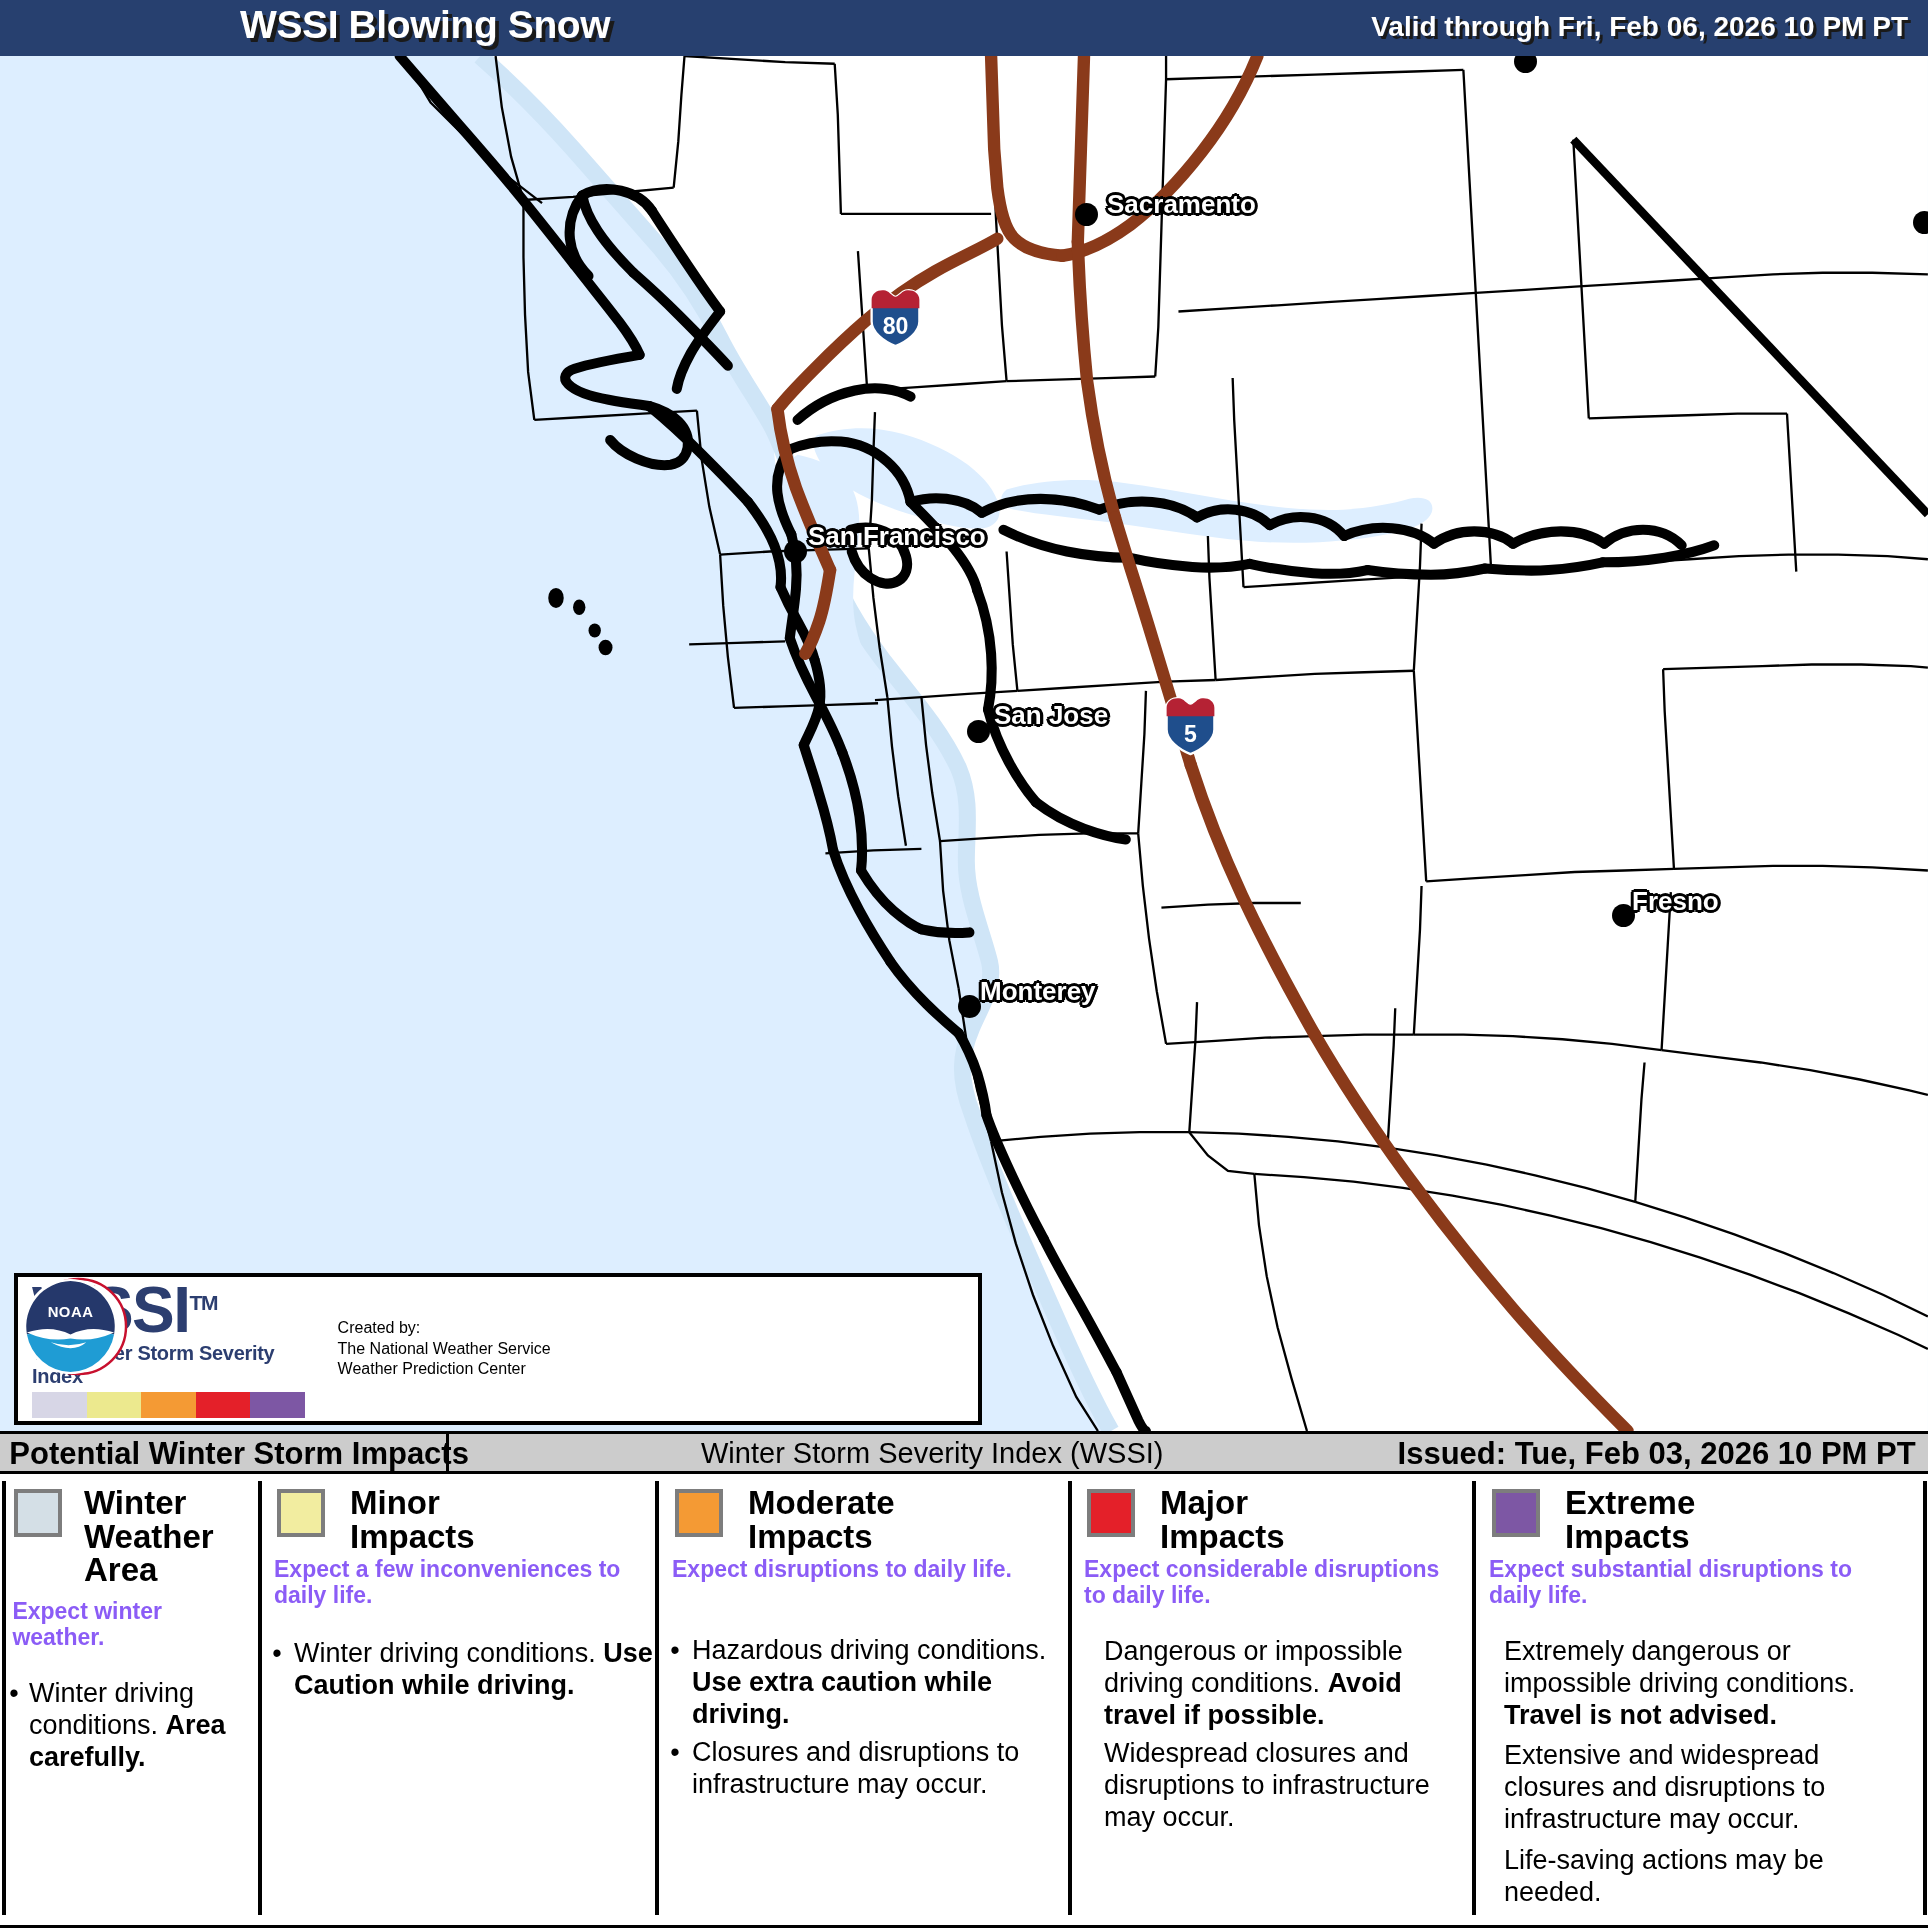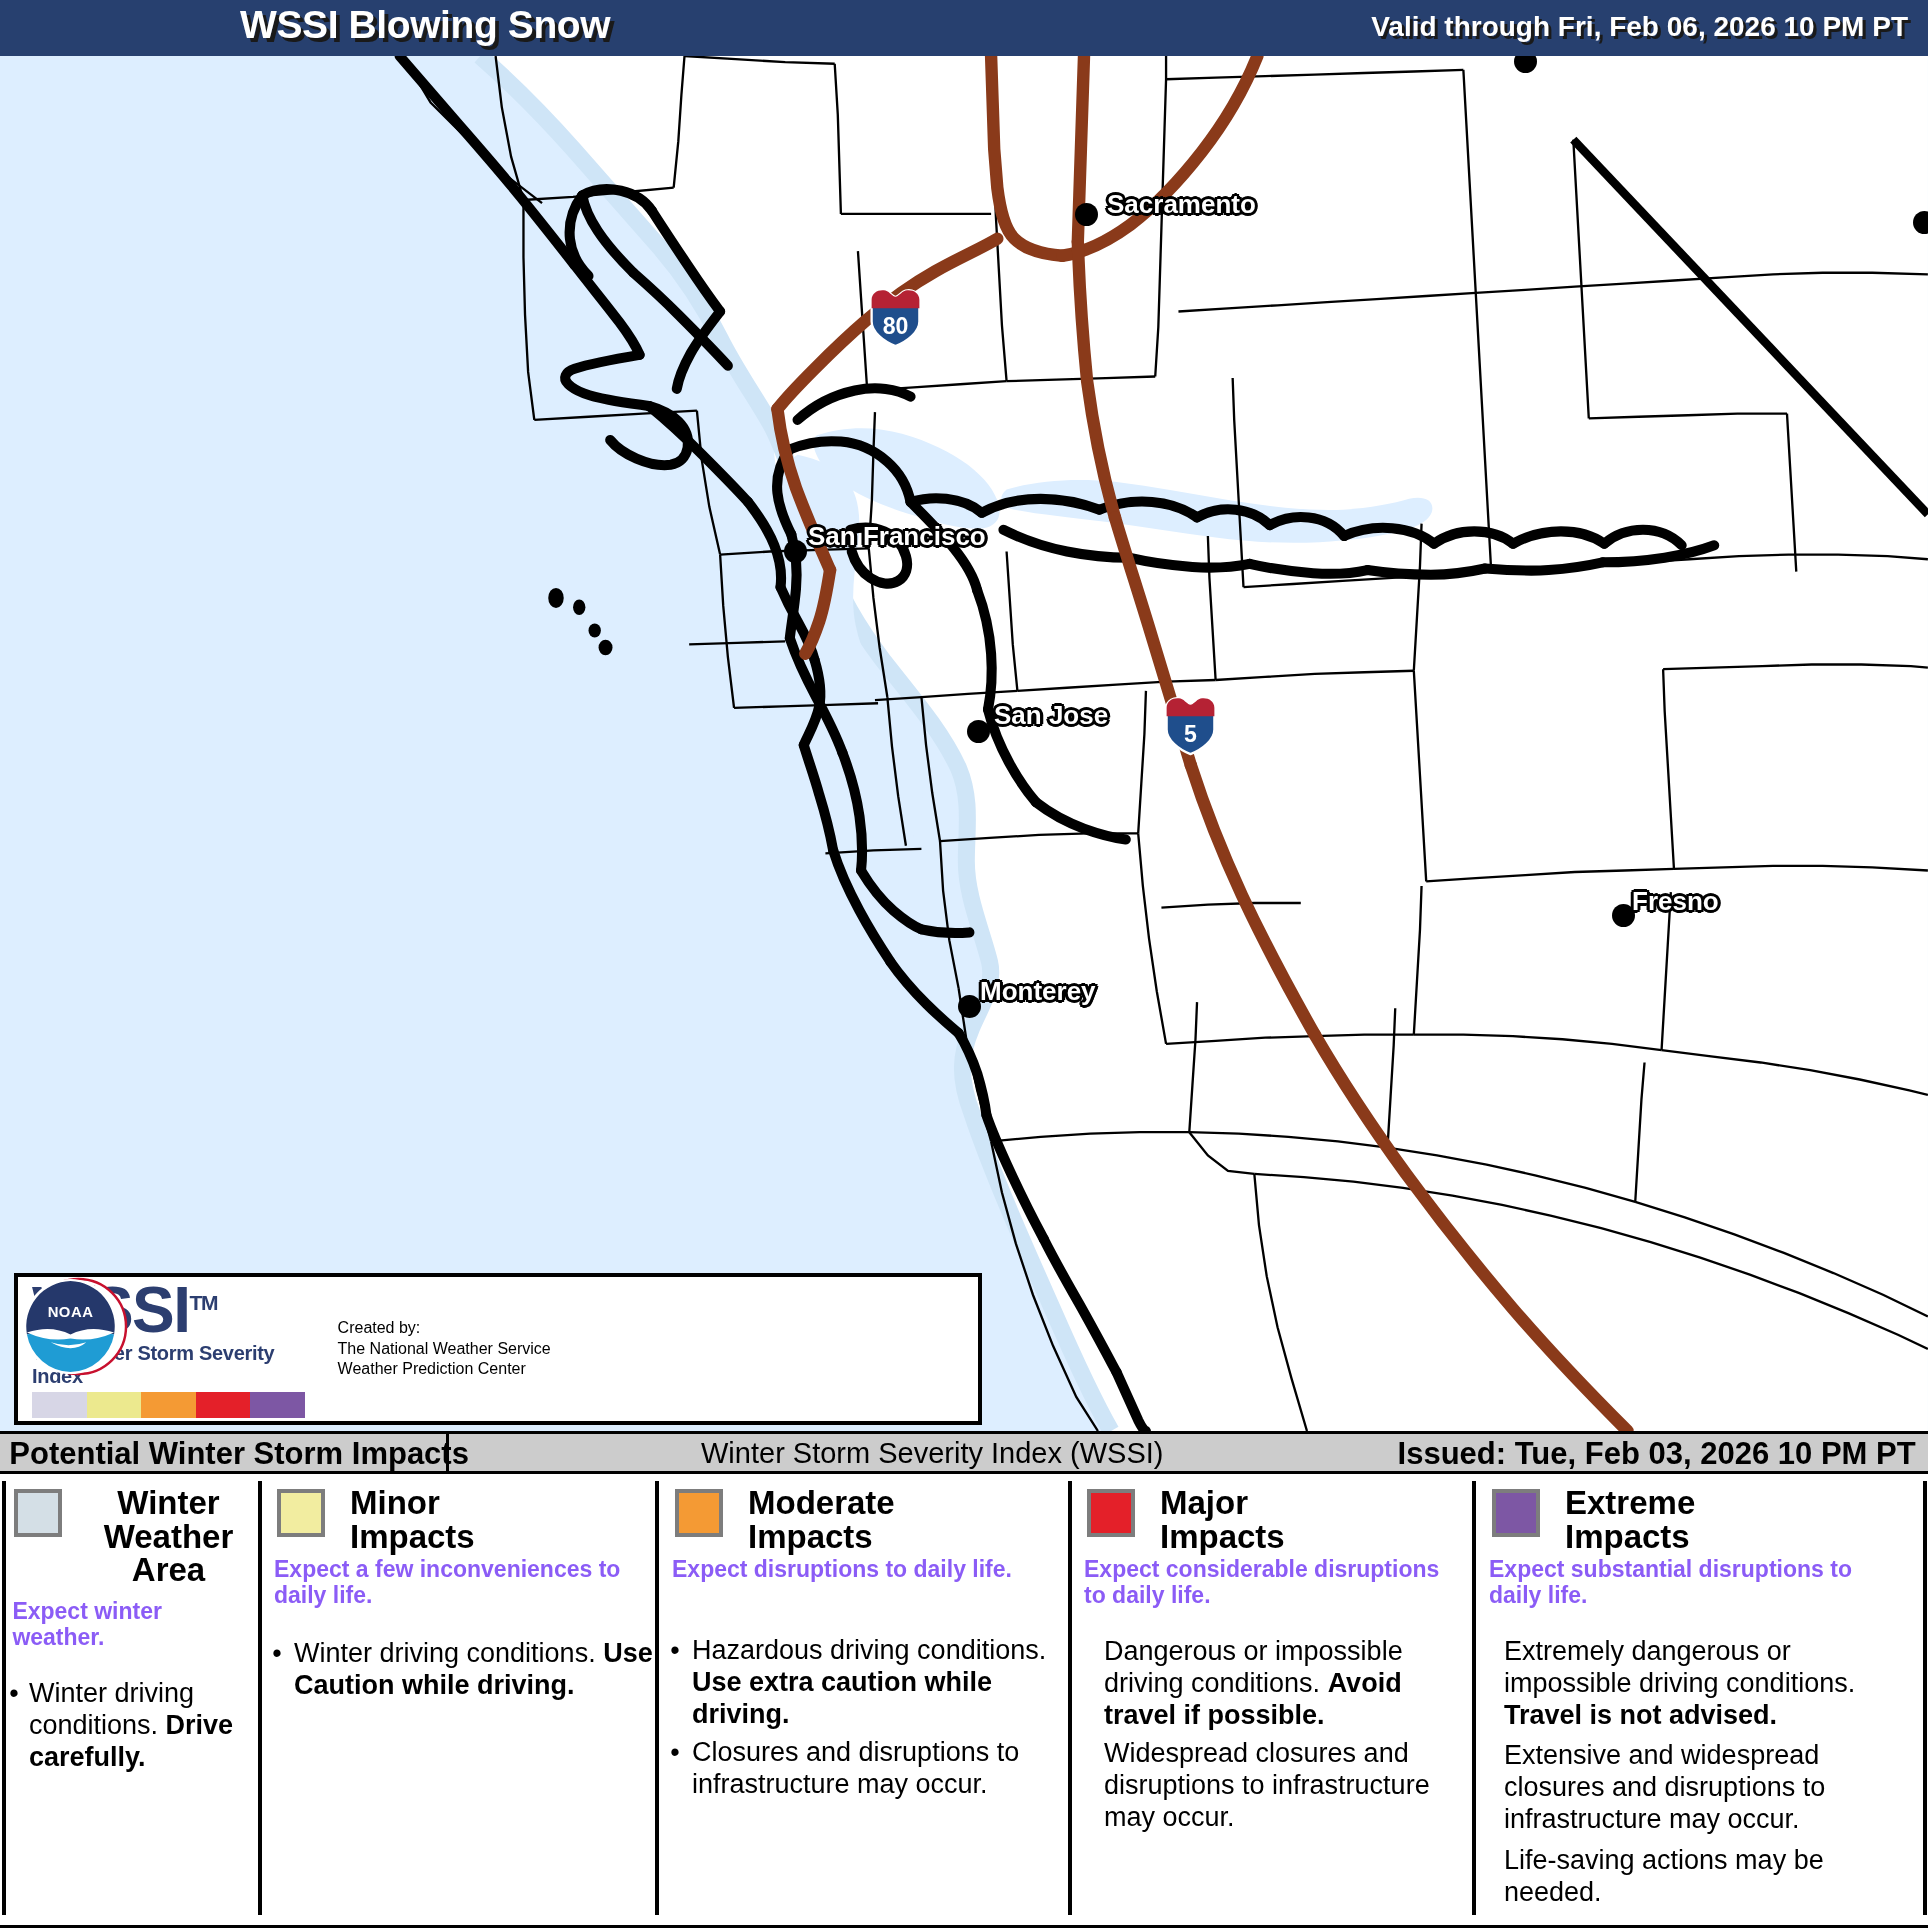--- a/index.html
+++ b/index.html
@@ -473,25 +473,25 @@
   <div class="legend">
     <div class="ldiv"></div>
     <div class="vdiv" style="left:258px;"></div>
     <div class="vdiv" style="left:655px;"></div>
     <div class="vdiv" style="left:1068px;"></div>
     <div class="vdiv" style="left:1472px;"></div>
     <div class="rdiv"></div>
 
     <div class="lcol">
       <div class="swatch" style="left:14px; top:14px; background:#d4dfe6;"></div>
-      <div class="ltitle" style="left:84px; top:11px; width:169px; text-align:center;">Winter Weather Area</div>
+      <div class="ltitle" style="left:84px; top:11px; width:169px; ">Winter Weather Area</div>
       <div class="lhead" style="left:12.4px; top:124px; width:240px;">Expect winter weather.</div>
       <div class="bullet" style="left:9.3px; top:203px;">•</div>
       <div class="lbody" style="left:29px; top:203px; width:226px;">
-        <span>Winter driving conditions. </span><b>Drive carefully.</b>
+        <span>Winter driving conditions. </span><b>Area carefully.</b>
       </div>
     </div>
 
     <div class="lcol" style="left:263px;">
       <div class="swatch" style="left:14px; top:14px; background:#f2eda0;"></div>
       <div class="ltitle" style="left:87px; top:11px;">Minor Impacts</div>
       <div class="lhead" style="left:11px; top:82px; width:378px;">Expect a few inconveniences to daily life.</div>
       <div class="bullet" style="left:9.3px; top:163px;">•</div>
       <div class="lbody" style="left:31px; top:163px; width:362px;">
         <span>Winter driving conditions. </span><b>Use Caution while driving.</b>

